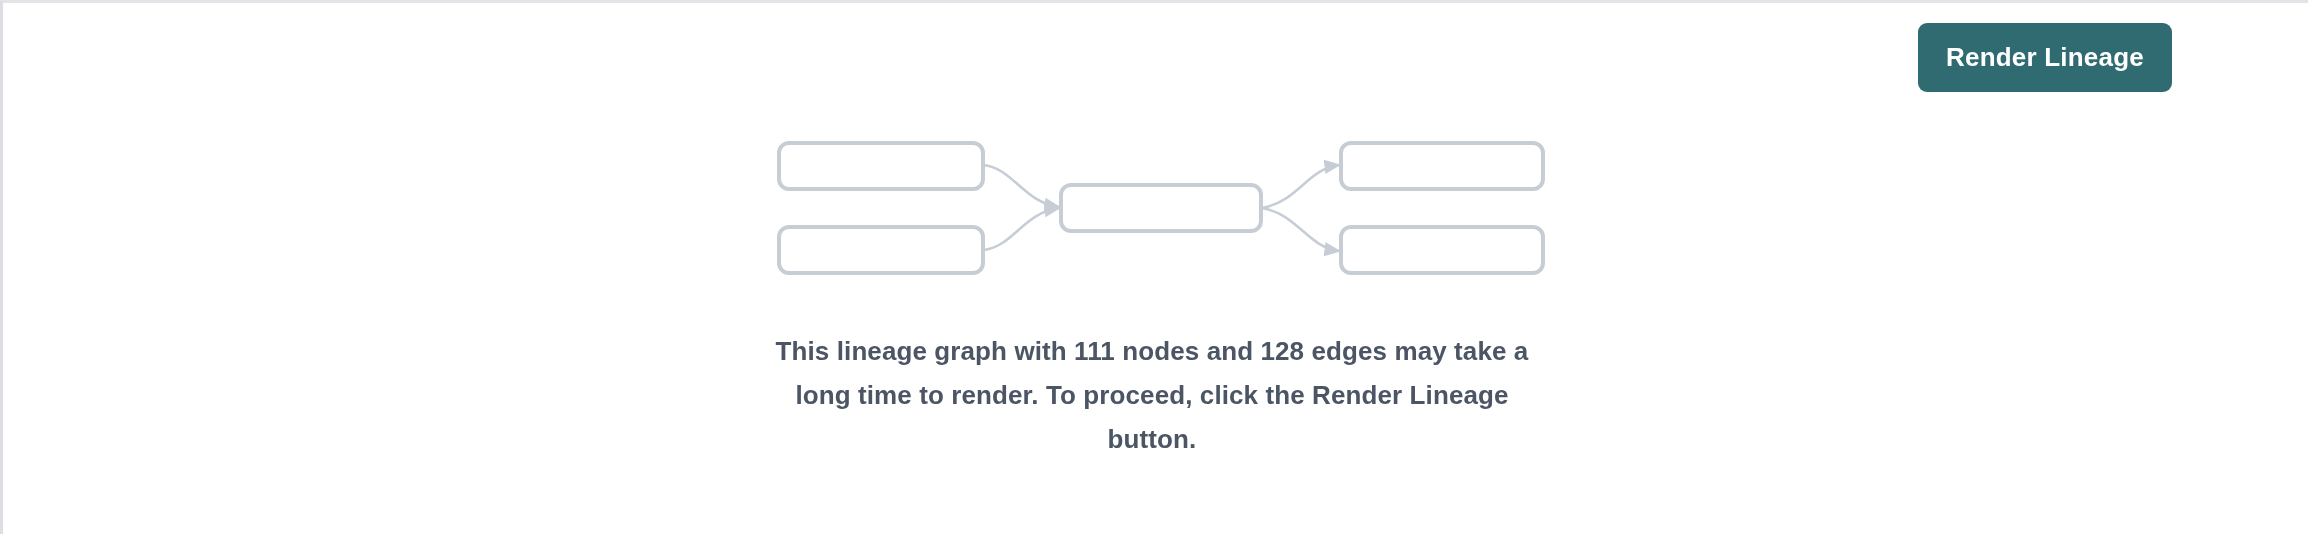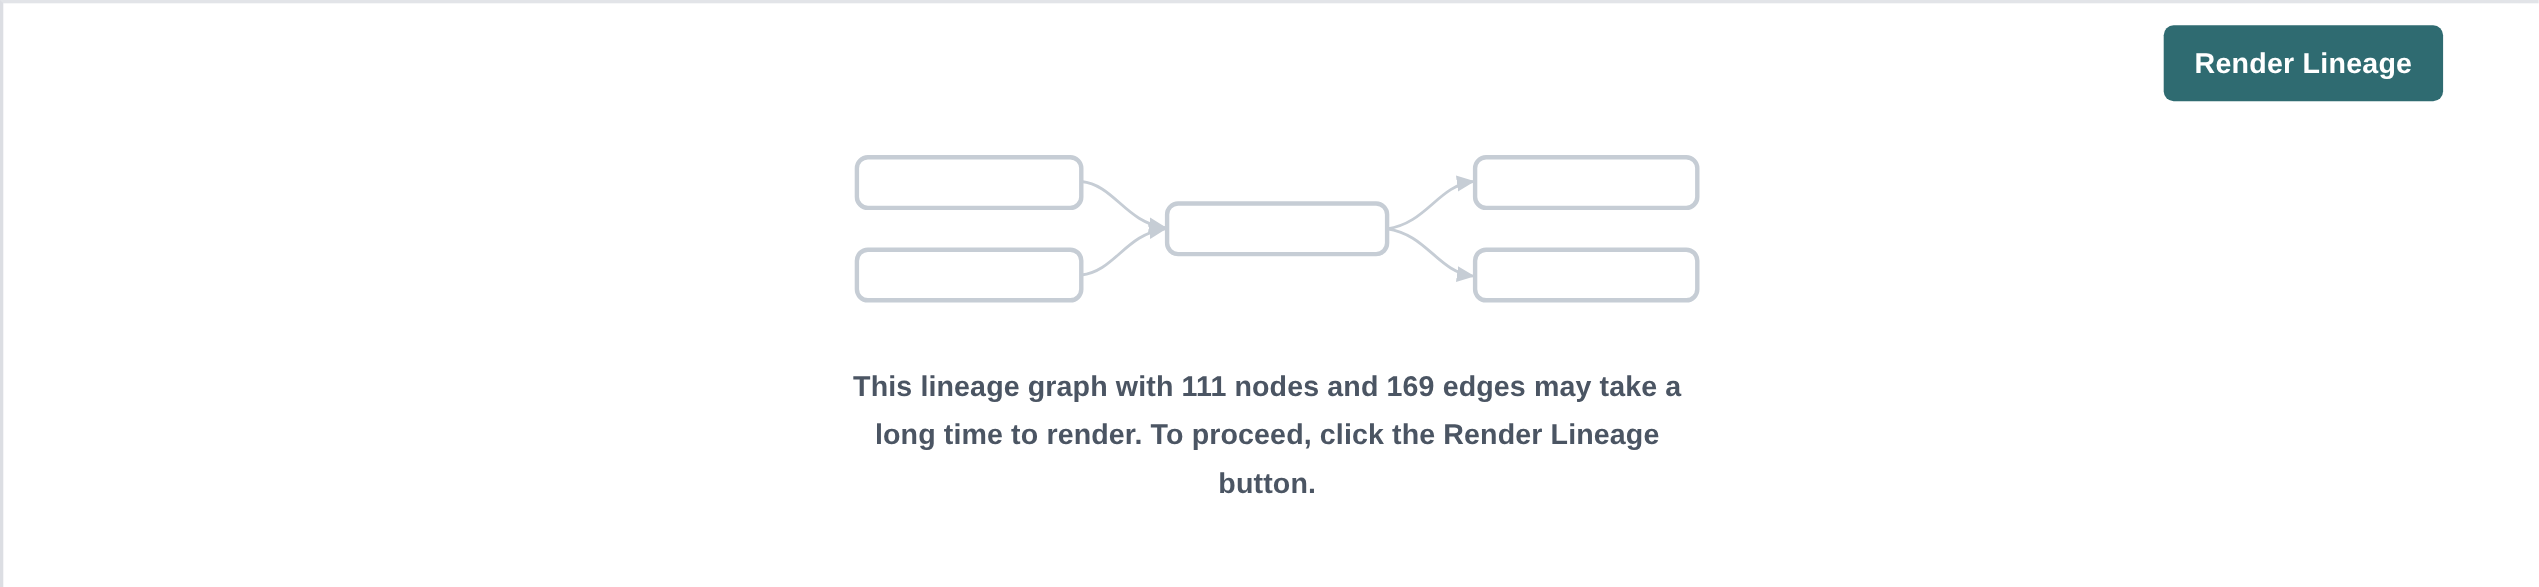--- a/index.html
+++ b/index.html
@@ -18,21 +18,21 @@
     background: #ffffff;
     box-sizing: border-box;
     border-top: 3px solid #e2e4e8;
     border-left: 3px solid #dcdee3;
     overflow: hidden;
   }
 
   
   .render-btn {
     position: absolute;
-    left: 1964px;
+    left: 1915px;
     top: 20px;
     width: 254px;
     height: 69px;
     background: #2f6b71;
     color: #ffffff;
     border: none;
     border-radius: 9px;
     font-family: "Liberation Sans", "DejaVu Sans", sans-serif;
     font-size: 26px;
     font-weight: bold;
@@ -102,16 +102,16 @@
         <g fill="#ffffff" stroke="#c6cdd5" stroke-width="4">
           <rect x="18" y="15" width="204" height="46" rx="10"></rect>
           <rect x="18" y="99" width="204" height="46" rx="10"></rect>
           <rect x="300" y="57" width="200" height="46" rx="10"></rect>
           <rect x="580" y="15" width="202" height="46" rx="10"></rect>
           <rect x="580" y="99" width="202" height="46" rx="10"></rect>
         </g>
       </svg>
     </div>
 
-    <div class="msg">This lineage graph with 111 nodes and 169 edges may take a long time to render. To proceed, click the Render Lineage button.</div>
+    <div class="msg">This lineage graph with 111 nodes and 128 edges may take a long time to render. To proceed, click the Render Lineage button.</div>
 
   </div>
 </div>
 
 </body></html>

